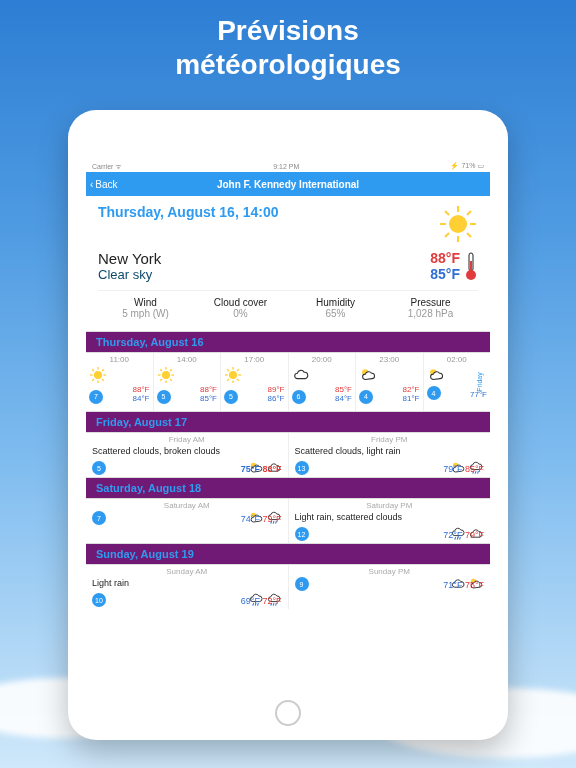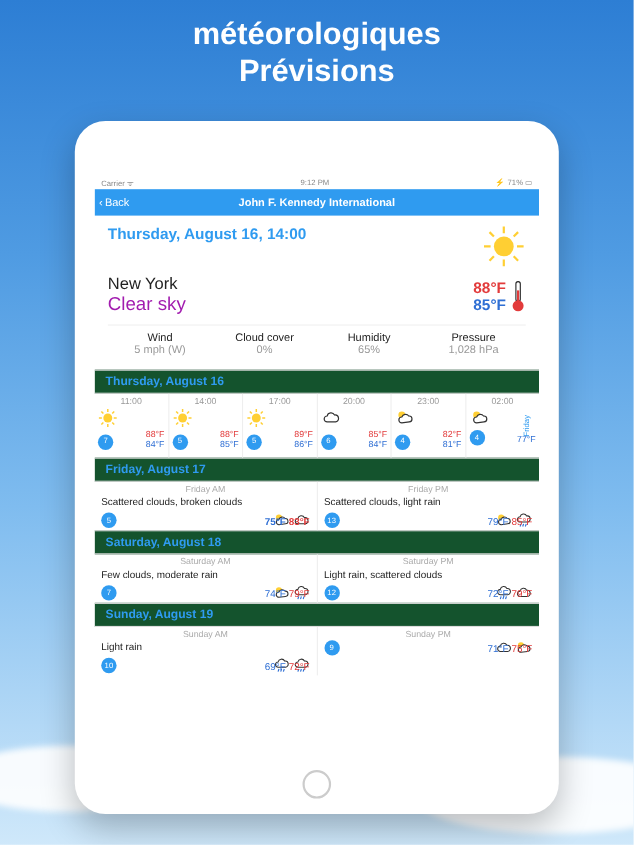--- a/index.html
+++ b/index.html
@@ -23,29 +23,29 @@
   .screen{width:100%;height:100%;background:#fff;position:relative;overflow:hidden;font-size:10px;}
   .status-bar{height:12px;display:flex;justify-content:space-between;align-items:center;padding:0 6px;color:#888;font-size:7px;}
   .nav{height:24px;background:#2f9bf0;color:#fff;display:flex;align-items:center;position:relative;font-size:10px;}
   .nav-back{display:flex;align-items:center;gap:2px;padding-left:4px;}
   .nav-title{position:absolute;left:50%;transform:translateX(-50%);font-weight:600;}
   .hero{padding:8px 12px 6px;}
   .hero-row1{display:flex;justify-content:space-between;align-items:flex-start;}
   .hero-date{color:#2f9bf0;font-weight:600;font-size:14px;}
   .hero-row2{display:flex;justify-content:space-between;align-items:center;margin-top:6px;}
   .hero-loc{font-size:15px;color:#222;}
-  .hero-cond{font-size:17px;color:#a21caf;}
+  .hero-cond{font-size:13px;color:#0c4a6e;}
   .hero-temps{text-align:right;display:flex;align-items:center;gap:4px;}
   .hi{color:#e23b3b;font-size:14px;font-weight:600;}
   .lo{color:#2f6fd4;font-size:14px;font-weight:600;}
   .metrics{display:flex;border-top:1px solid #f0f0f0;margin-top:8px;}
   .metric{flex:1;text-align:center;padding:6px 0;}
   .metric .ml{font-size:10px;color:#222;}
   .metric .mv{font-size:10px;color:#999;}
-  .day-header{background:#14532d;color:#2f9bf0;font-weight:600;font-size:11px;padding:4px 10px;border-top:1px solid #ddd;border-bottom:1px solid #ddd;}
+  .day-header{background:#701a75;color:#2f9bf0;font-weight:600;font-size:11px;padding:4px 10px;border-top:1px solid #ddd;border-bottom:1px solid #ddd;}
   .hourly{display:flex;}
   .hcell{flex:1;border-right:1px solid #eee;padding:2px 3px 3px;position:relative;min-height:58px;}
   .hcell:last-child{border-right:none;}
   .htime{color:#999;font-size:8px;text-align:center;}
   .hicon{text-align:center;margin:2px 0;}
   .hbot{display:flex;align-items:flex-end;justify-content:space-between;margin-top:2px;}
   .wind-badge{width:14px;height:14px;border-radius:50%;background:#2f9bf0;color:#fff;font-size:7px;display:flex;align-items:center;justify-content:center;position:relative;}
   .htemps{text-align:right;font-size:8px;line-height:1.1;}
   .htemps .h{color:#e23b3b;}
   .htemps .l{color:#2f6fd4;}
@@ -62,22 +62,22 @@
   .half-temps .h{color:#e23b3b;}
   svg{display:block;}
 </style>
 </head>
 <body>
 
 <div class="cloud c1"></div>
 <div class="cloud c2"></div>
 
 <div class="page-title">
+  <div>Prévisions</div>
   <div>météorologiques</div>
-  <div>Prévisions</div>
 </div>
 
 <div class="ipad">
   <div class="screen">
 
     <div class="status-bar">
       <span><span>Carrier</span> ᯤ</span>
       <span>9:12 PM</span>
       <span>⚡ <span>71%</span> ▭</span>
     </div>
@@ -314,21 +314,20 @@
                 </svg>
               </div>
             </div>
             <div class="half-temps" style="text-align:right;margin-top:-12px;"><span class="l">79°F</span> <span class="h">85°F</span></div>
           </div>
         </div>
         <div class="day-header">Saturday, August 18</div>
         <div class="halfday">
           <div class="half">
             <div class="half-top">Saturday AM</div>
-            <div class="half-desc">Few clouds, moderate rain</div>
             <div class="half-bot">
               <div class="wind-badge">7</div>
               <div class="half-icons">
                 <svg width="16" height="16" viewBox="0 0 20 20">
                   <circle cx="7" cy="7" r="3.5" fill="#ffcf33"></circle>
                   <path d="M7 15 a3 3 0 0 1 0-6 a4 4 0 0 1 7-1 a3 3 0 0 1 .5 6 z" fill="#fff" stroke="#333" stroke-width="1.2"></path>
                 </svg>
                 <svg width="16" height="16" viewBox="0 0 20 20">
                   <path d="M6 12 a3 3 0 0 1 0-6 a4 4 0 0 1 7.5-1 a3.5 3.5 0 0 1 1 7 z" fill="#fff" stroke="#333" stroke-width="1.2"></path>
                   <g stroke="#2f6fd4" stroke-width="1.3">

